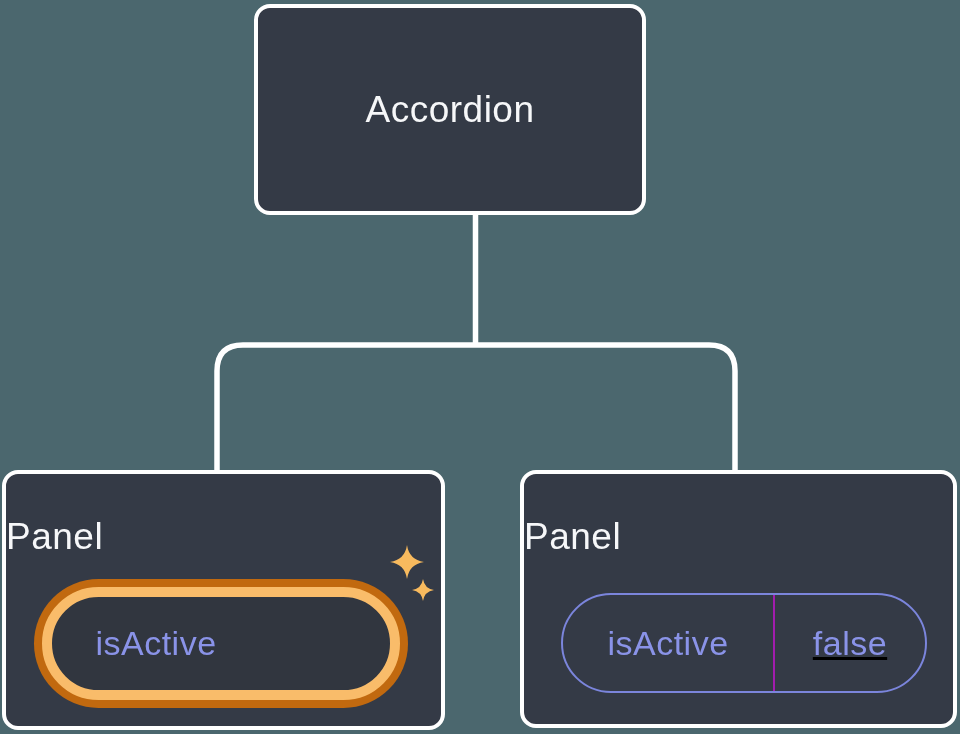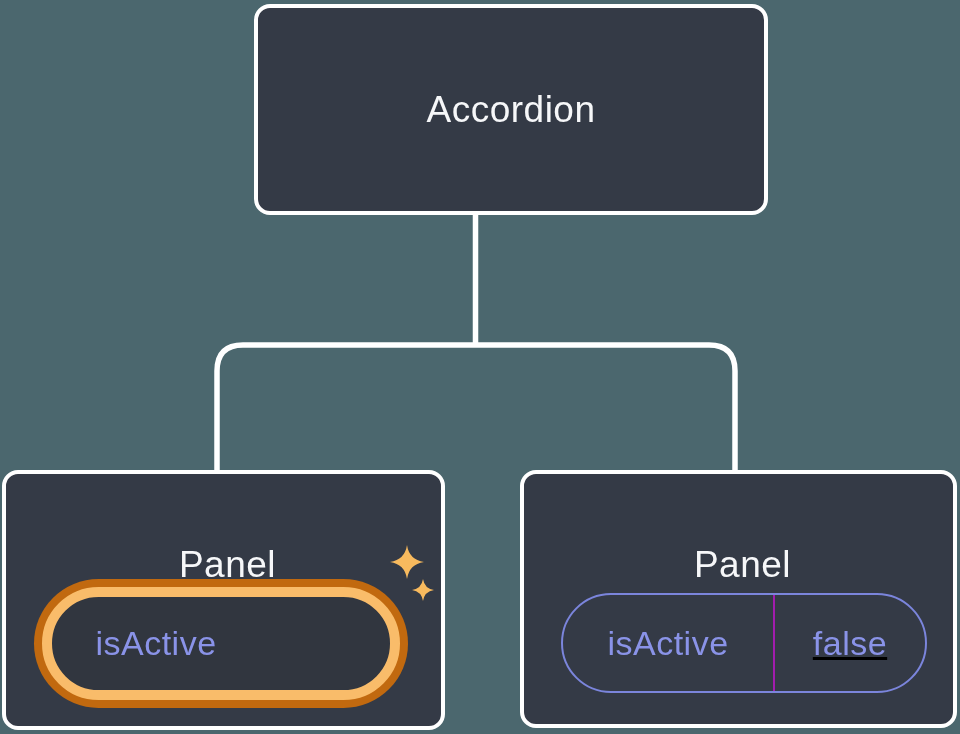--- a/index.html
+++ b/index.html
@@ -12,36 +12,35 @@
     font-family: "Liberation Sans", sans-serif;
   }
   .node {
     position: absolute;
     background: #343A46;
     border: 4px solid #FFFFFF;
     border-radius: 16px;
     box-sizing: border-box;
   }
   .node-root {
-    left: 254px; top: 4px; width: 514px; height: 211px;
+    left: 254px; top: 4px; width: 392px; height: 211px;
     display: flex; align-items: center; justify-content: center;
   }
   .node-title {
     color: #F6F7F9;
     font-size: 37px;
     font-weight: 500;
     letter-spacing: 0.5px;
   }
   .panel-left  { left: 2px;   top: 470px; width: 443px; height: 260px; }
   .panel-right { left: 520px; top: 470px; width: 437px; height: 258px; }
   .panel-title {
     position: absolute;
-    left: 8px; right: 0; top: 42px;
-    text-align: center;
-    margin-top: 28px;
+    left: 0; right: 0; top: 42px;
+    text-align: left;
   }
   .connectors, .sparkles {
     position: absolute;
     left: 0; top: 0;
     pointer-events: none;
   }
   .pill {
     position: absolute;
     box-sizing: border-box;
     border-radius: 999px;

